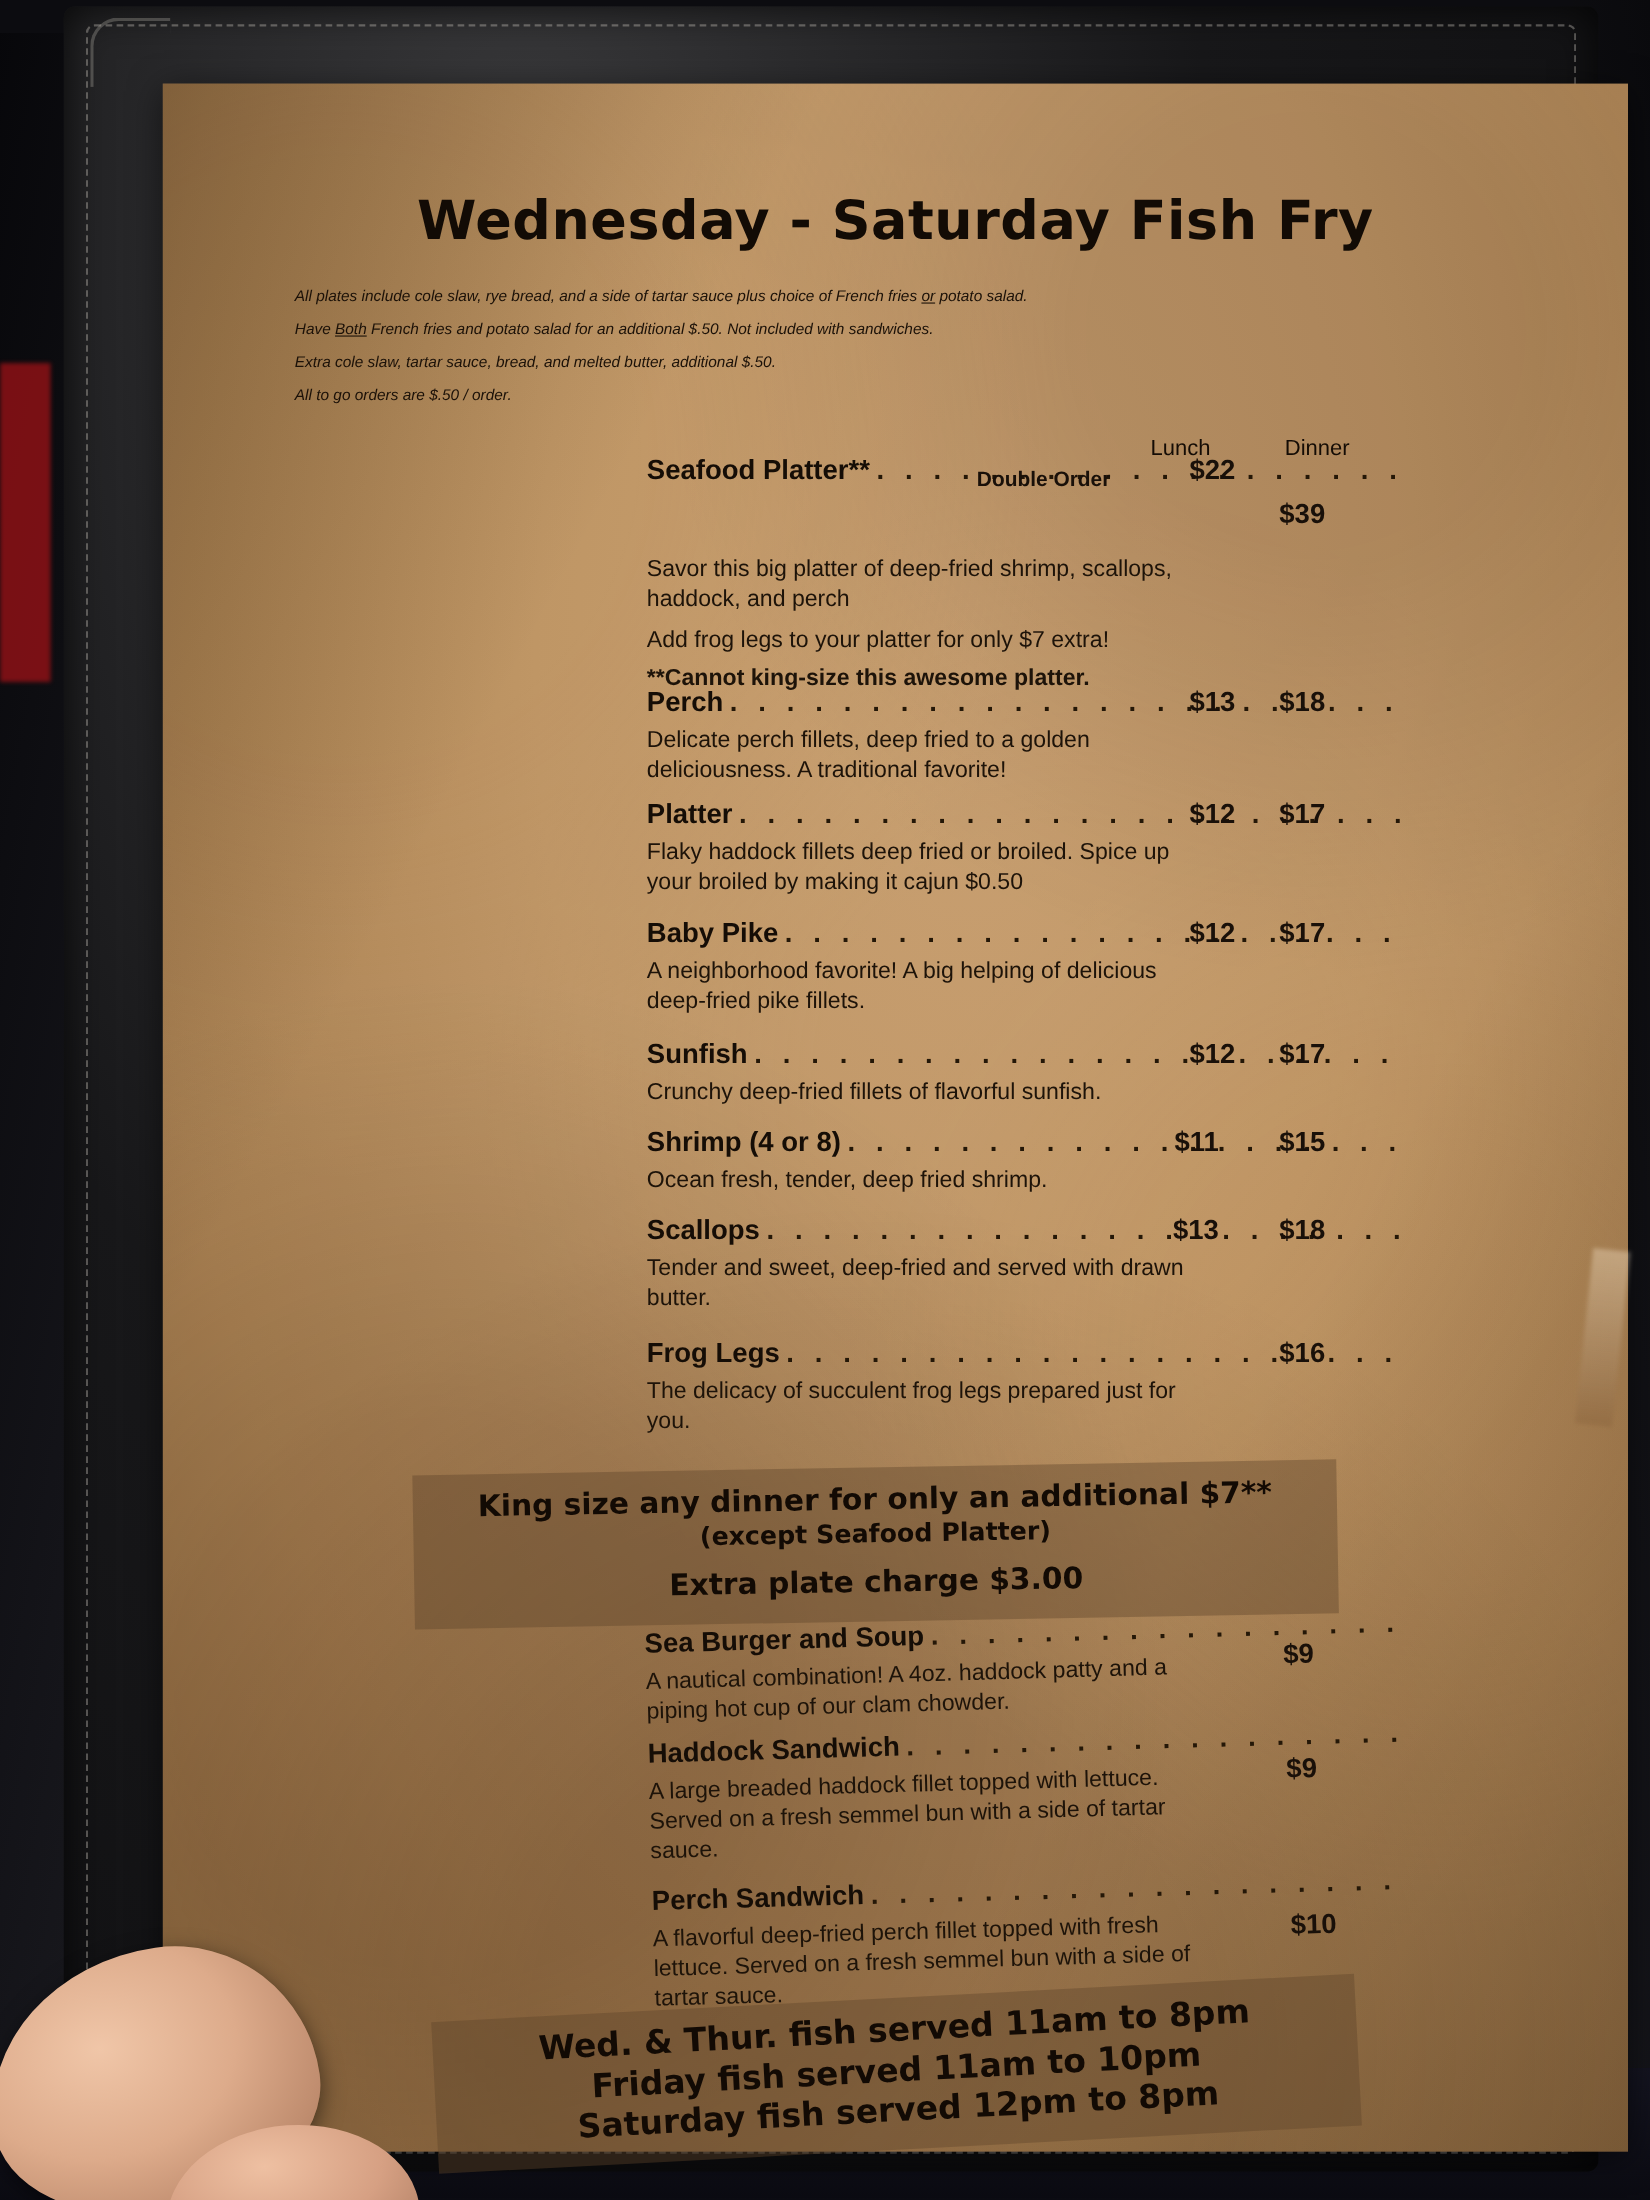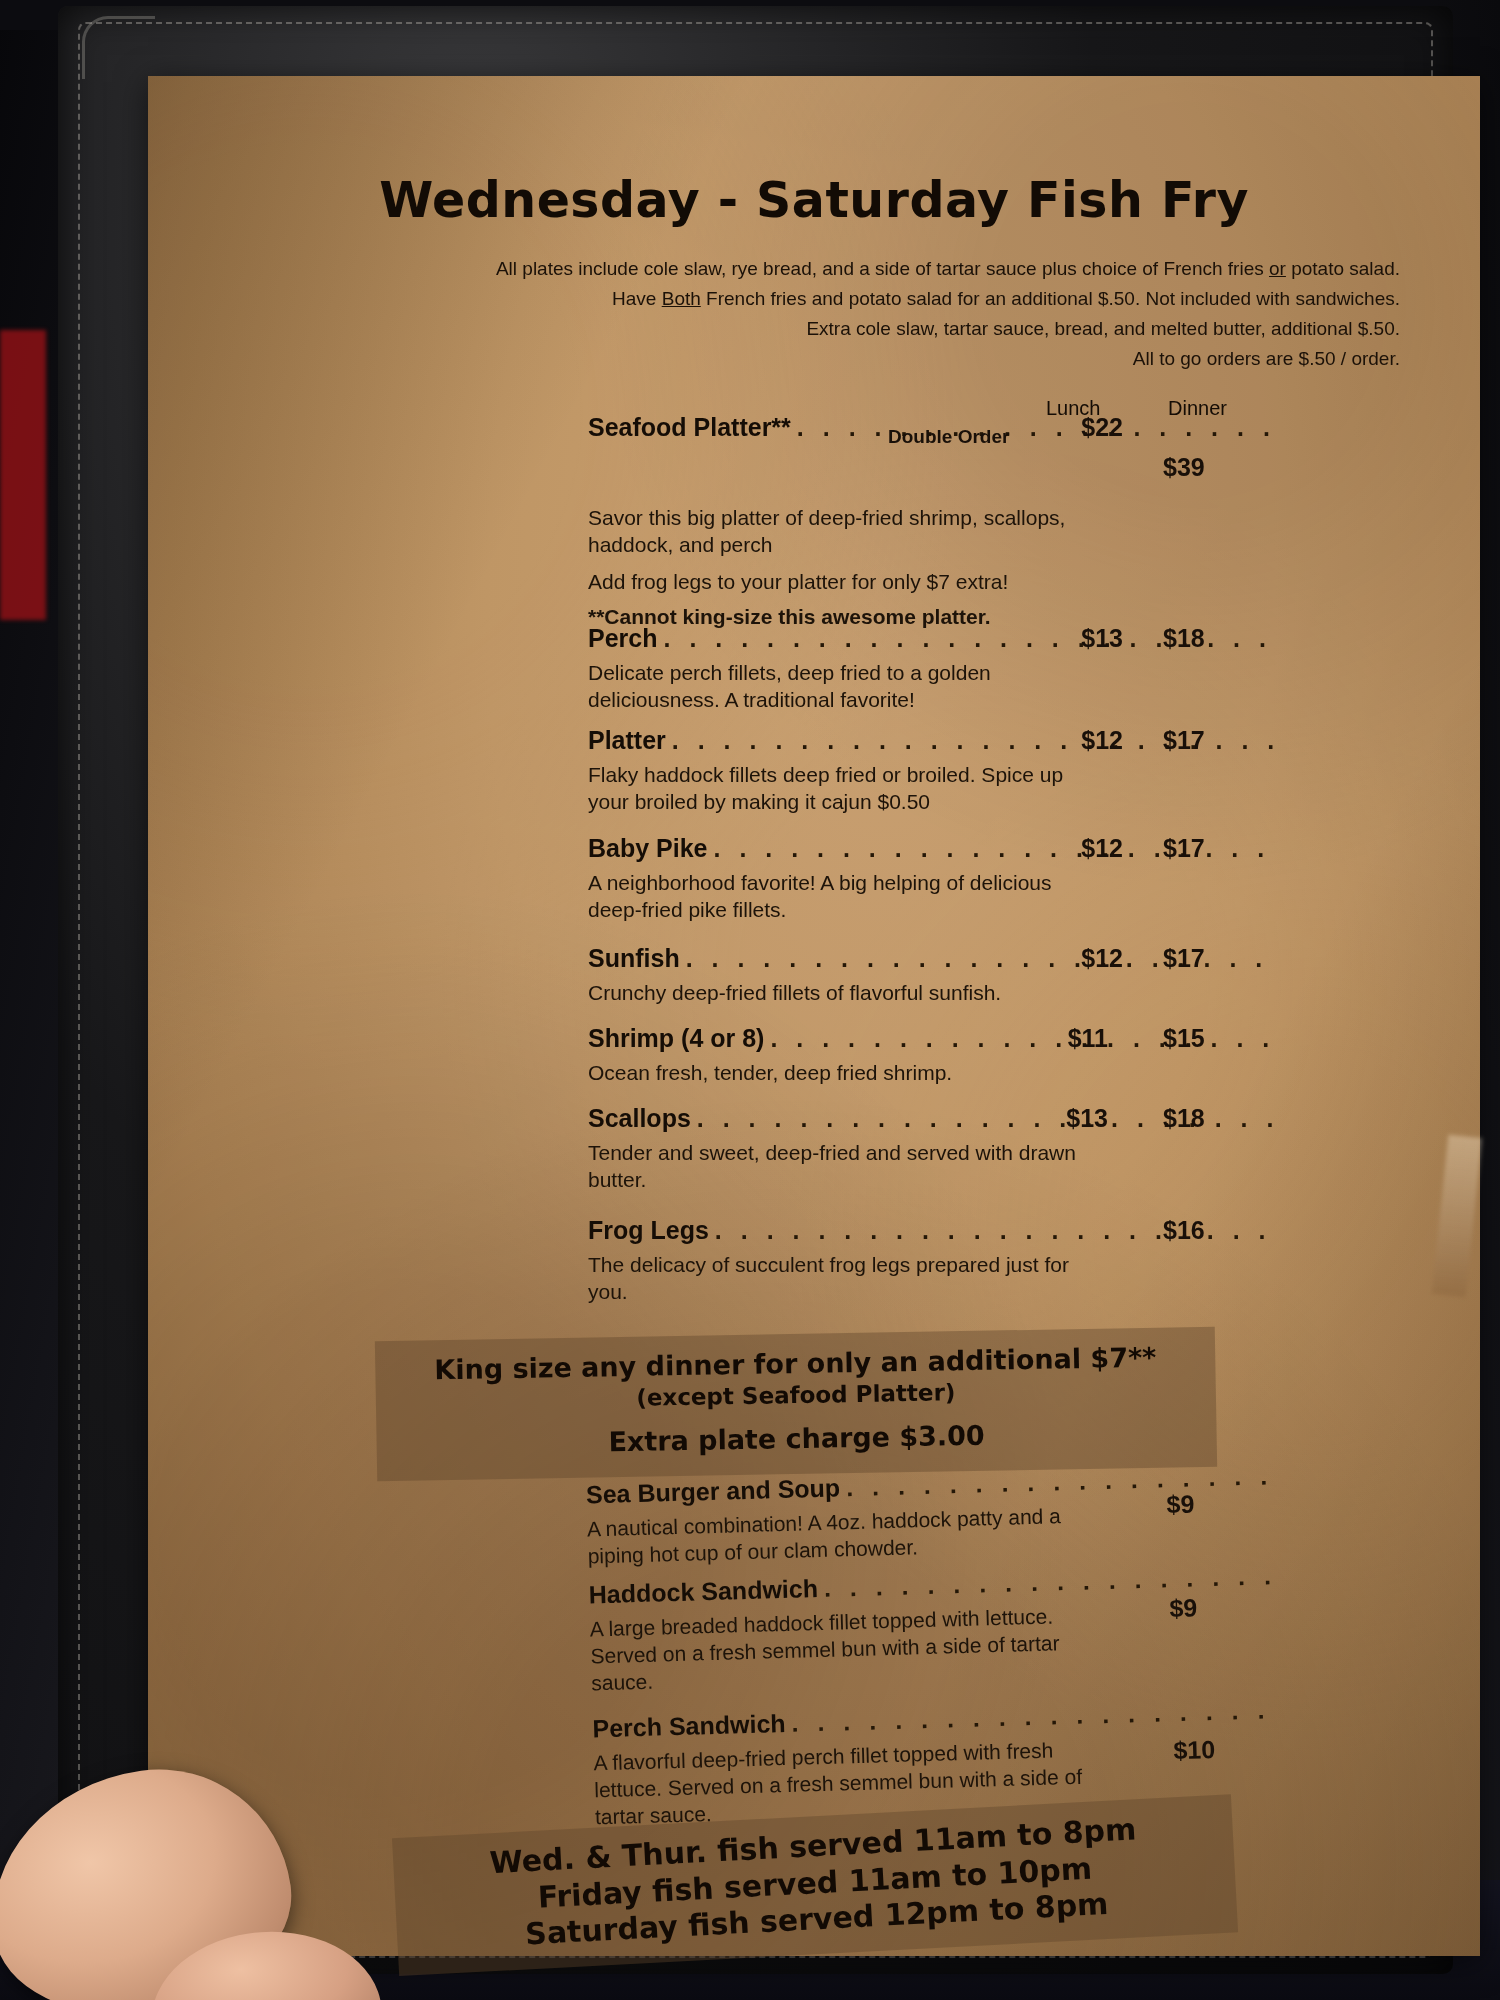--- a/index.html
+++ b/index.html
@@ -168,22 +168,23 @@
     letter-spacing: .5px;
     color: #120b05;
     font-family: "DejaVu Sans", sans-serif;
   }
 
   .intro {
     position: absolute;
     left: 120px;
     right: 80px;
     top: 178px;
-    text-align: right;
-    font-size: 19px;
+    text-align: left;
+    font-style: italic;
+    font-size: 14px;
     line-height: 30px;
     color: #1b1108;
   }
   .intro u { text-decoration: underline; }
 
   .colhead {
     position: absolute;
     top: 321px;
     font-weight: normal;
     font-size: 20px;

